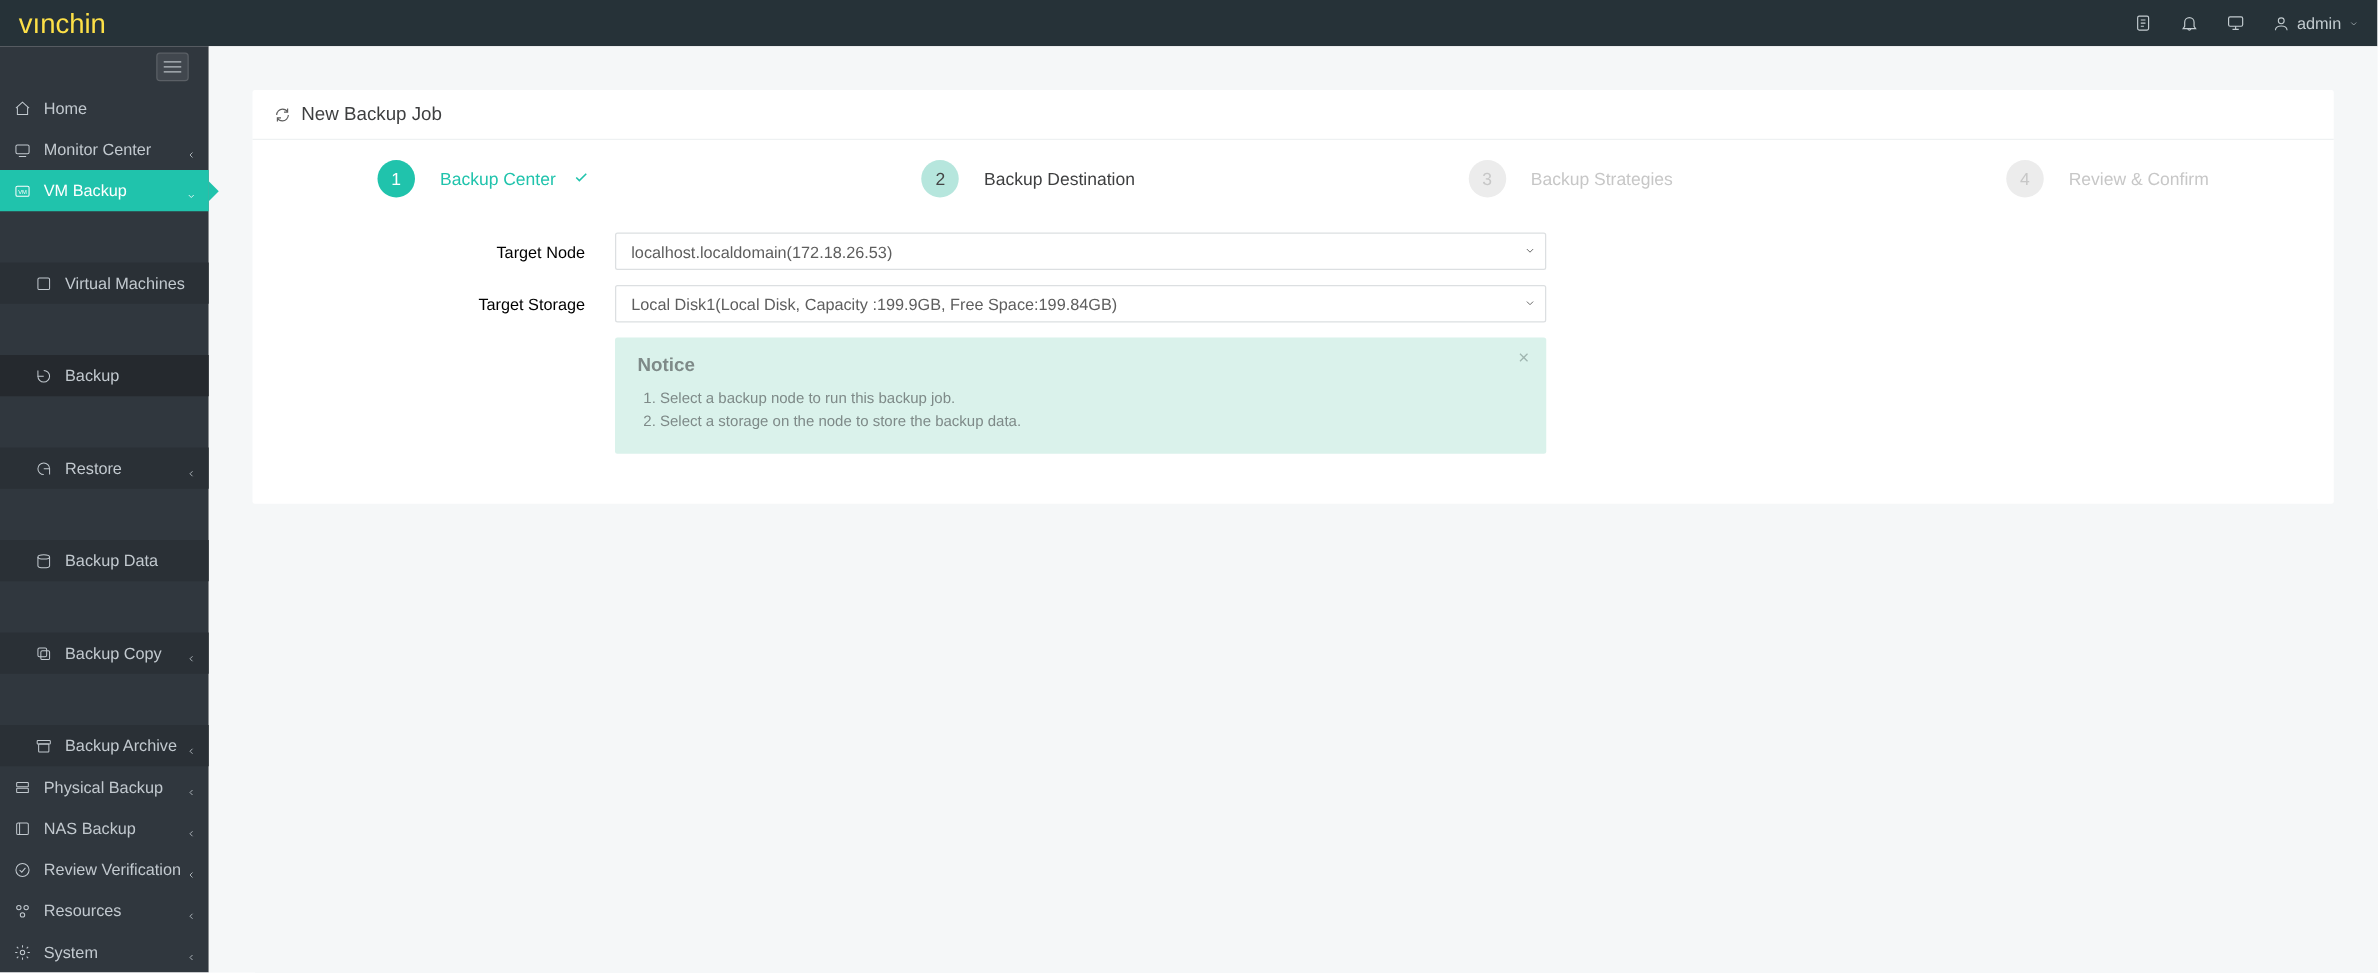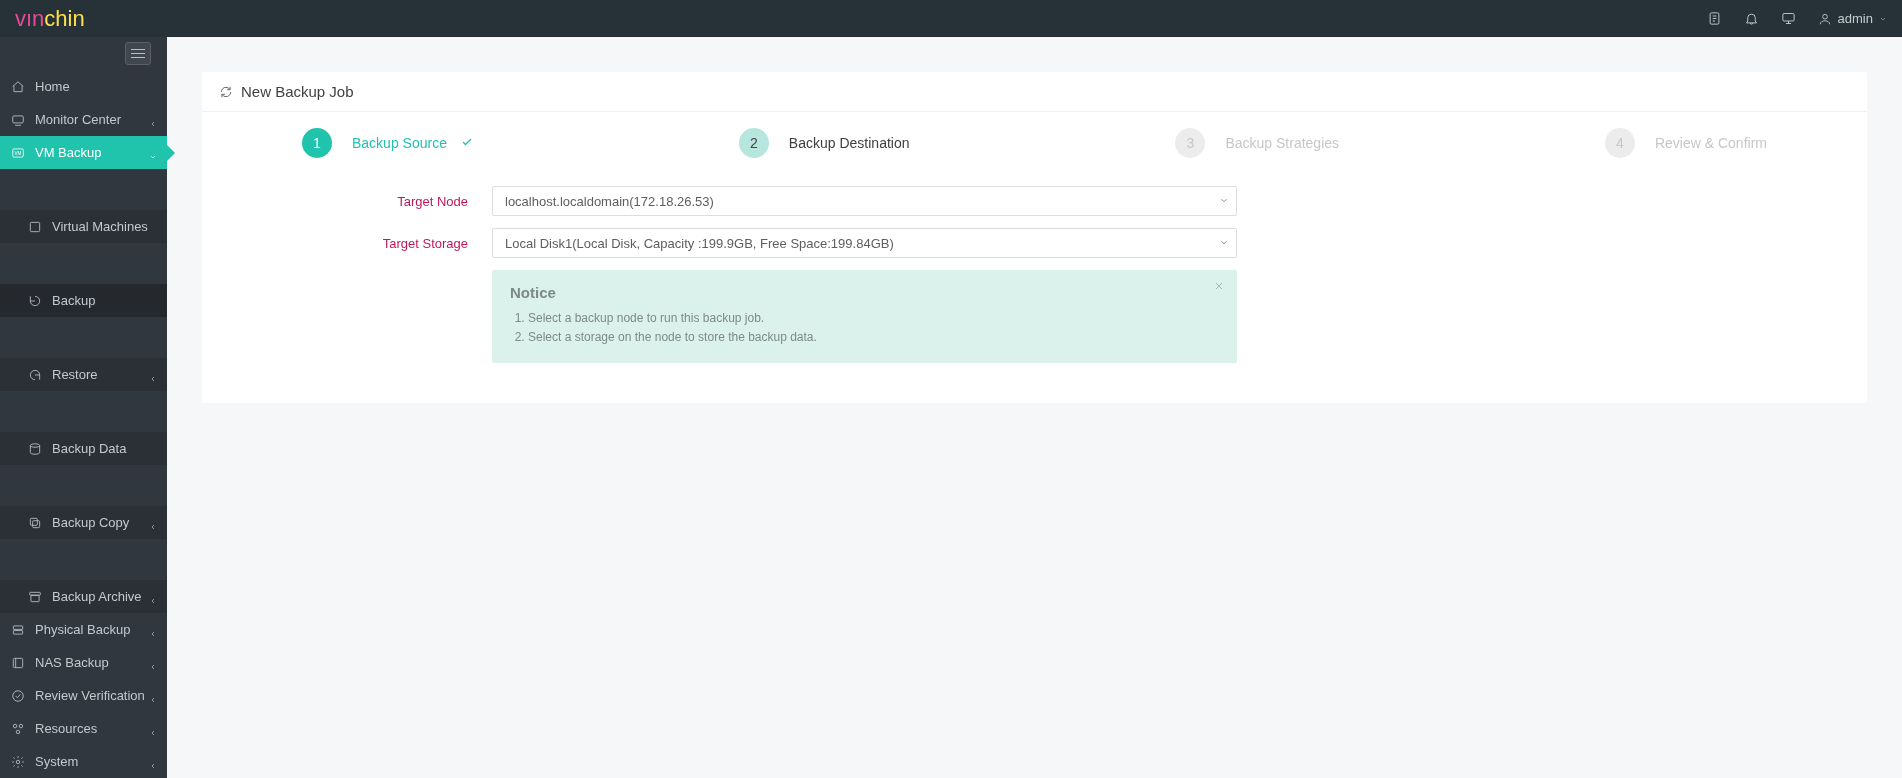--- a/index.html
+++ b/index.html
@@ -1,21 +1,21 @@
 <!DOCTYPE html>
 <html><head>
   <meta charset="utf-8">
   <style>
     * { margin: 0; padding: 0; box-sizing: border-box; }
     body { font-family: "Helvetica Neue", Helvetica, Arial, sans-serif; font-size: 13px; color: #5e5e5e; background: #fff; }
 
     
     .header { height: 37px; background: #263238; display: flex; align-items: center; padding: 0 15px; }
     .logo { font-family: Arial, sans-serif; font-size: 22px; letter-spacing: 0px; font-weight: 400; }
-    .logo-v { color: #ec4899; text-align: center; }
+    .logo-v { color: #fde047; text-align: center; }
     .logo-rest { color: #fde047; }
     .header-spacer { flex: 1; }
     .header-icons { display: flex; align-items: center; gap: 22px; color: #c3ccd0; }
     .header-icons svg { width: 15px; height: 15px; stroke: #c3ccd0; fill: none; stroke-width: 1.5; display: block; }
     .header-user { display: flex; align-items: center; gap: 6px; color: #c3ccd0; font-size: 13px; cursor: pointer; }
     .header-user svg { width: 14px; height: 14px; stroke: #c3ccd0; fill: none; stroke-width: 1.5; }
     .chev-down { width: 8px !important; height: 8px !important; }
 
     
     .wrap { display: flex; height: calc(100vh - 37px); }
@@ -56,21 +56,21 @@
     .step.done .step-label { color: #20c3ac; }
     .step.current .step-num { background: #b6e6dd; color: #444; }
     .step.current .step-label { color: #3e3f40; }
     .step.pending .step-num { background: #ececec; color: #c7c7c7; }
     .step.pending .step-label { color: #c7c7c7; }
     .step-check { color: #20c3ac; margin-left: -6px; }
     .step-check svg { width: 12px; height: 12px; stroke: #20c3ac; stroke-width: 2.5; fill: none; }
 
     
     .form-row { display: flex; align-items: center; margin-bottom: 12px; }
-    .form-label { width: 260px; text-align: right; font-size: 13px; color: #be185d; padding-right: 24px; }
+    .form-label { width: 260px; text-align: right; font-size: 13px; color: #000000; padding-right: 24px; }
     .form-control-wrap { position: relative; width: 745px; }
     .form-select { width: 100%; height: 30px; border: 1px solid #dcdfe1; border-radius: 2px; padding: 0 28px 0 12px; font-size: 13px; color: #5e5e5e; background: #fff; appearance: none; cursor: pointer; }
     .select-chev { position: absolute; right: 8px; top: 50%; transform: translateY(-50%); pointer-events: none; }
     .select-chev svg { width: 10px; height: 10px; stroke: #5e5e5e; fill: none; stroke-width: 1.8; }
 
     
     .notice { position: relative; margin-left: 260px; width: 745px; background: #daf2eb; border-radius: 2px; padding: 14px 18px 16px 18px; margin-top: 12px; }
     .notice-title { font-size: 15px; font-weight: 700; color: #7e8a88; margin-bottom: 8px; }
     .notice-close { position: absolute; right: 12px; top: 10px; color: #9fb5af; cursor: pointer; }
     .notice-close svg { width: 12px; height: 12px; stroke: #9fb5af; stroke-width: 2; fill: none; }
@@ -299,21 +299,21 @@
             <path d="M20 12a8 8 0 01-8 8 8 8 0 01-7-4"></path>
             <polyline points="5 21 5 16 10 16"></polyline>
           </svg>
         <span class="panel-title">New Backup Job</span>
       </div>
       <div class="panel-body">
 
         <div class="steps">
           <div class="step done">
             <div class="step-num">1</div>
-            <div class="step-label">Backup Source</div>
+            <div class="step-label">Backup Center</div>
             <span class="step-check"><svg viewBox="0 0 24 24">
                   <polyline points="4 12 9 17 20 6"></polyline>
                 </svg></span>
           </div>
           <div class="step current">
             <div class="step-num">2</div>
             <div class="step-label">Backup Destination</div>
           </div>
           <div class="step pending">
             <div class="step-num">3</div>

